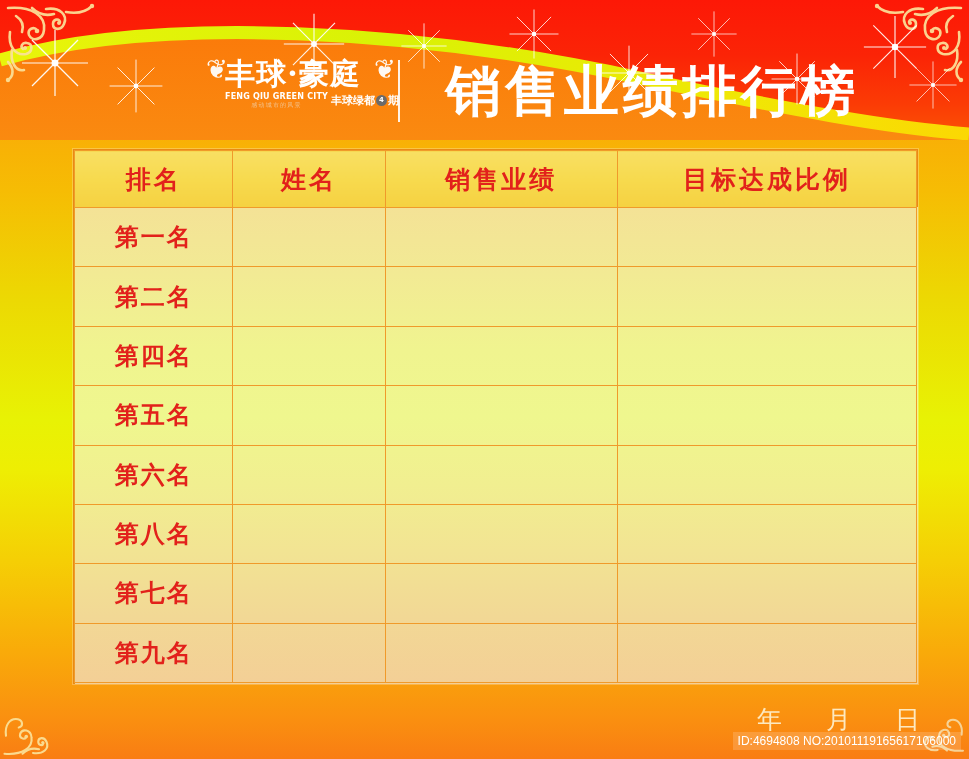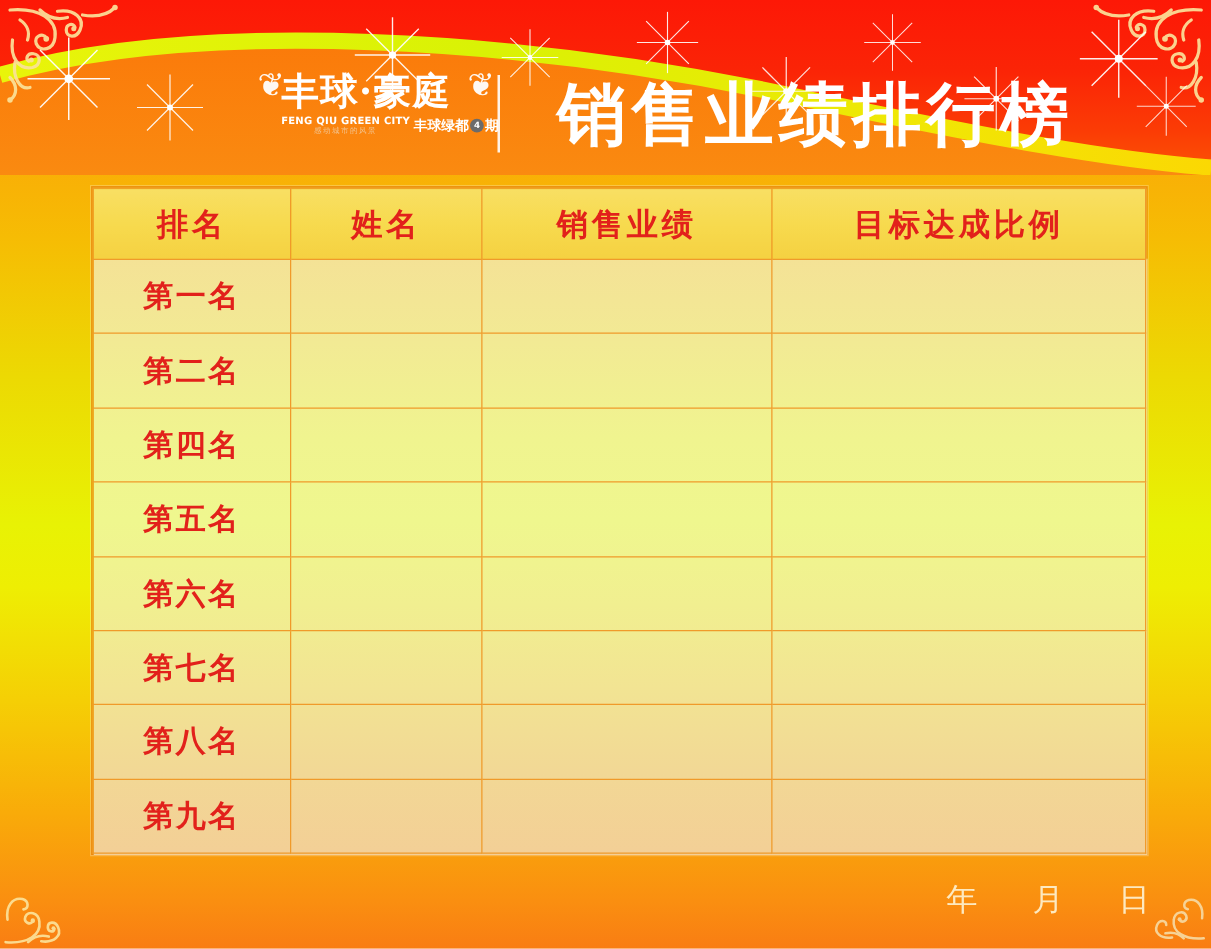--- a/index.html
+++ b/index.html
@@ -541,38 +541,39 @@
           <td></td>
           <td></td>
         </tr>
         <tr>
           <td class="col-rank">第六名</td>
           <td></td>
           <td></td>
           <td></td>
         </tr>
         <tr>
+          <td class="col-rank">第八名</td>
+          <td></td>
+          <td></td>
+          <td></td>
+        </tr>
+        <tr>
           <td class="col-rank">第七名</td>
-          <td></td>
-          <td></td>
-          <td></td>
-        </tr>
-        <tr>
-          <td class="col-rank">第八名</td>
           <td></td>
           <td></td>
           <td></td>
         </tr>
         <tr>
           <td class="col-rank">第九名</td>
           <td></td>
           <td></td>
           <td></td>
         </tr>
       </tbody>
     </table>
   </div>
 
   <div class="date-line">年 月 日</div>
 
 
+  <div class="id-strip">ID:4694808 NO:20101119165617106000</div>
 
 </div>
 
 </body></html>

